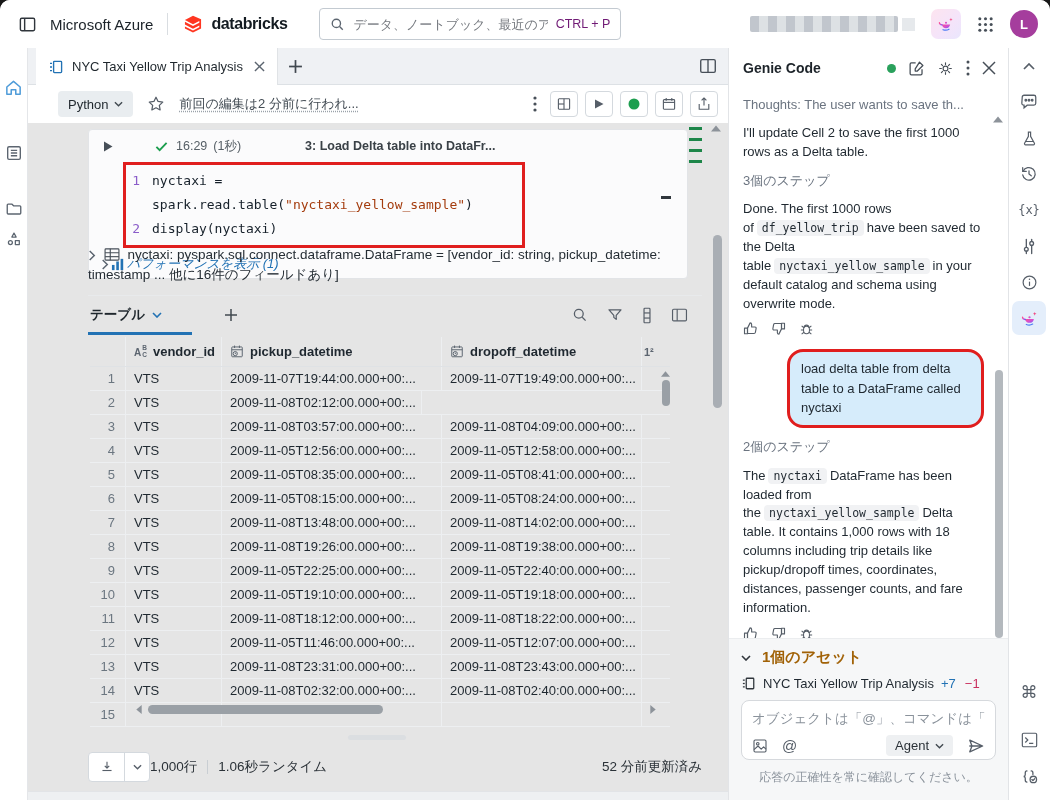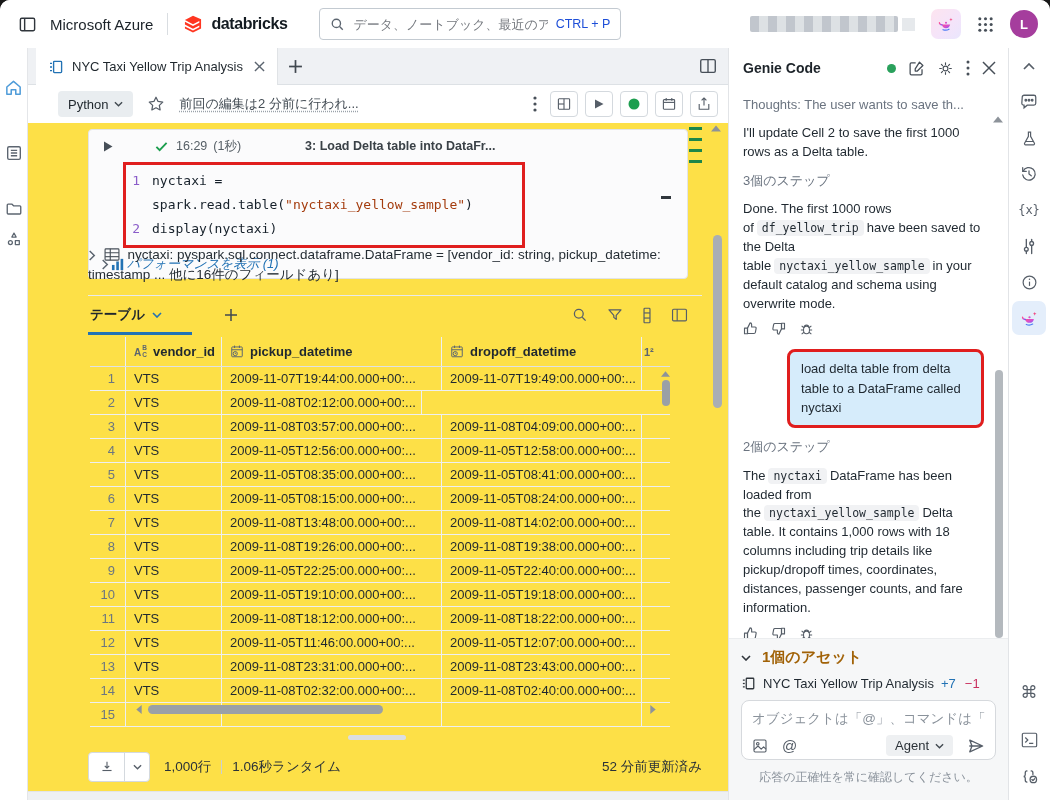--- a/index.html
+++ b/index.html
@@ -13,21 +13,21 @@
   .tb-toggle { width:26px; height:26px; }
   .azure { font-size:15px; color:#1c2329; margin:0 14px 0 10px; }
   .tb-div { width:1px; height:22px; background:#d9dde1; margin-right:14px; }
   .brand { display:flex; align-items:center; gap:7px; }
   .brand-word { font-size:16px; font-weight:700; letter-spacing:-0.4px; color:#131b21; }
   .search { margin-left:32px; width:302px; height:32px; border:1px solid #c3cad1; border-radius:4px;
     display:flex; align-items:center; padding:0 10px; gap:8px; color:#6b737c; }
   .search input { flex:1; border:none; outline:none; font-size:13px; color:#30363c; background:transparent;
     font-family:"Liberation Sans",sans-serif; }
   .search input::placeholder { color:#75797f; }
-  .search-kbd { font-size:12.5px; color:#1d4ed8; white-space:nowrap; }
+  .search-kbd { font-size:12.5px; color:#701a75; white-space:nowrap; }
   .tb-right { margin-left:auto; display:flex; align-items:center; gap:16px; }
   .redacted { width:148px; height:16px; border-radius:2px; opacity:.85;
     background: repeating-linear-gradient(90deg,#b7bdc5 0 9px,#d8dce0 9px 18px),
                 repeating-linear-gradient(0deg,rgba(255,255,255,.4) 0 5px,rgba(120,128,138,.35) 5px 10px); }
   .redacted-sq { width:13px; height:13px; background:#e6e9ec; margin-left:4px; }
   .genie-top-btn { width:30px; height:30px; border-radius:7px;
     background:linear-gradient(135deg,#fde4ef 0%,#f4e4fa 60%,#e9e6fd 100%); }
   .avatar { width:28px; height:28px; border-radius:50%; background:#a53d9d; color:#fff;
     display:grid; place-items:center; font-size:13px; font-weight:700; }
 
@@ -49,21 +49,21 @@
 
   .nbtoolbar { height:38px; display:flex; align-items:center; padding:0 10px 0 30px; gap:14px; background:#fff; }
   .lang-pill { display:flex; align-items:center; gap:6px; background:#e9edf0; border-radius:4px; height:26px;
     padding:0 10px; font-size:13px; color:#1f272d; }
   .last-edit { font-size:13px; color:#434c54; text-decoration:underline dotted #9aa2aa; text-underline-offset:3px;
     white-space:nowrap; }
   .nbtb-right { margin-left:auto; display:flex; align-items:center; gap:7px; }
   .tb-btn { width:28px; height:26px; border:1px solid #d4d9de; border-radius:4px; background:#fff;
     display:grid; place-items:center; color:#565e68; }
 
-  .nbbody { position:relative; flex:1; background:#fde047; overflow:hidden; }
+  .nbbody { position:relative; flex:1; background:#e5e5e5; overflow:hidden; }
 
   
   .cell { position:absolute; left:60px; top:6px; width:600px; border:1px solid #e2e4e7; border-radius:4px; background:#fbfbfc; }
   .cellhead { height:30px; display:flex; align-items:center; font-size:12.5px; color:#59626a; padding:2px 10px 0 14px; }
   .cell-check { margin-left:42px; }
   .cell-time { margin-left:8px; color:#565f66; }
   .cell-dur { margin-left:6px; color:#565f66; }
   .cell-title { margin-left:64px; color:#3a4147; font-weight:700; font-size:12.5px; }
   .codewrap { position:relative; padding:2px 0 2px 34px; }
   .code-annot { border:3px solid #e01e1e; width:402px; background:#fbfbfc; padding:4px 0; }
@@ -104,21 +104,21 @@
   .hthumb { width:235px; height:9px; border-radius:5px; background:#9aa0a6; }
   .hspacer { flex:1; }
 
   .resize-pill { position:absolute; left:320px; top:612px; width:58px; height:5px; border-radius:3px; background:#dbdee1; }
 
   
   .nbfooter { position:absolute; left:60px; top:622px; width:614px; height:44px; display:flex; align-items:center; }
   .dl-btn { display:flex; height:30px; border:1px solid #d4d9de; border-radius:4px; overflow:hidden; background:#fff; color:#565e68; }
   .dl-main { width:36px; display:grid; place-items:center; border-right:1px solid #d4d9de; }
   .dl-arrow { width:24px; display:grid; place-items:center; }
-  .foot-text { margin-left:14px; font-size:13.5px; color:#2b3238; display:flex; align-items:center; gap:10px; }
+  .foot-text { font-size:13.5px; color:#2b3238; display:flex; align-items:center; gap:10px; }
   .foot-sep { width:1px; height:14px; background:#c9ced3; }
   .updated { margin-left:auto; font-size:13.5px; color:#2b3238; }
   .nb-band { position:absolute; left:0; right:0; bottom:0; height:9px; background:#eef0f2; border-top:1px solid #e2e4e7; }
 
   
   .minimap { position:absolute; right:26px; top:4px; display:flex; flex-direction:column; gap:8px; }
   .mm-dash { width:13px; height:3px; background:#1d8649; }
   .nb-scroll-up { position:absolute; right:7px; top:2px; color:#8d939a; }
   .nb-thumb { position:absolute; right:6px; top:112px; width:9px; height:173px; border-radius:5px; background:#a9aeb4; }
 
@@ -128,21 +128,21 @@
   .g-title { font-size:14px; font-weight:700; color:#1c2329; margin-right:auto; }
   .g-dot { width:9px; height:9px; border-radius:50%; background:#2aa15c; }
   .g-chat { flex:1; overflow:hidden; padding:8px 24px 0 14px; font-size:13px; line-height:1.45; color:#1f2830; position:relative; }
   .g-thoughts { color:#6b7480; white-space:nowrap; overflow:hidden; text-overflow:ellipsis; }
   .g-msg { margin-top:9px; }
   .g-steps { margin-top:10px; color:#6b7480; }
   .g-para { margin-top:10px; }
   .chip { font-family:"DejaVu Sans Mono",monospace; font-size:11.5px; background:#f1f2f4; border-radius:4px;
     padding:1px 5px; margin:0 3px; white-space:nowrap; }
   .fb-row { margin-top:8px; display:flex; gap:13px; color:#565e68; }
-  .u-bubble { margin:13px 0 0 44px; background:#d6ecfb; border:3px solid #e01e1e; border-radius:8px;
+  .u-bubble { margin:13px 0 0 44px; background:#d6ecfb; border:3px solid #e01e1e; border-radius:16px;
     padding:7px 11px; line-height:1.5; }
   .g-scroll-up { position:absolute; right:5px; top:28px; color:#8d939a; }
   .g-thumb { position:absolute; right:5px; top:282px; width:8px; height:268px; border-radius:4px; background:#b4b9be; }
 
   .g-bottom { height:162px; background:#f6f7f8; border-top:1px solid #ebedef; padding:9px 12px 0; }
   .assets-head { display:flex; align-items:center; gap:11px; font-size:15px; font-weight:700; color:#a16207; }
   .asset-row { display:flex; align-items:center; gap:7px; margin-top:9px; font-size:13px; color:#1f2830; }
   .diff-add { color:#2272b4; } .diff-del { color:#c9305f; margin-left:2px; }
   .g-input { margin-top:9px; background:#fff; border:1px solid #d6d9dd; border-radius:8px; padding:8px 10px 7px; height:60px; }
   .g-input input { width:100%; border:none; outline:none; font-size:13.5px; color:#30363c; background:transparent;

